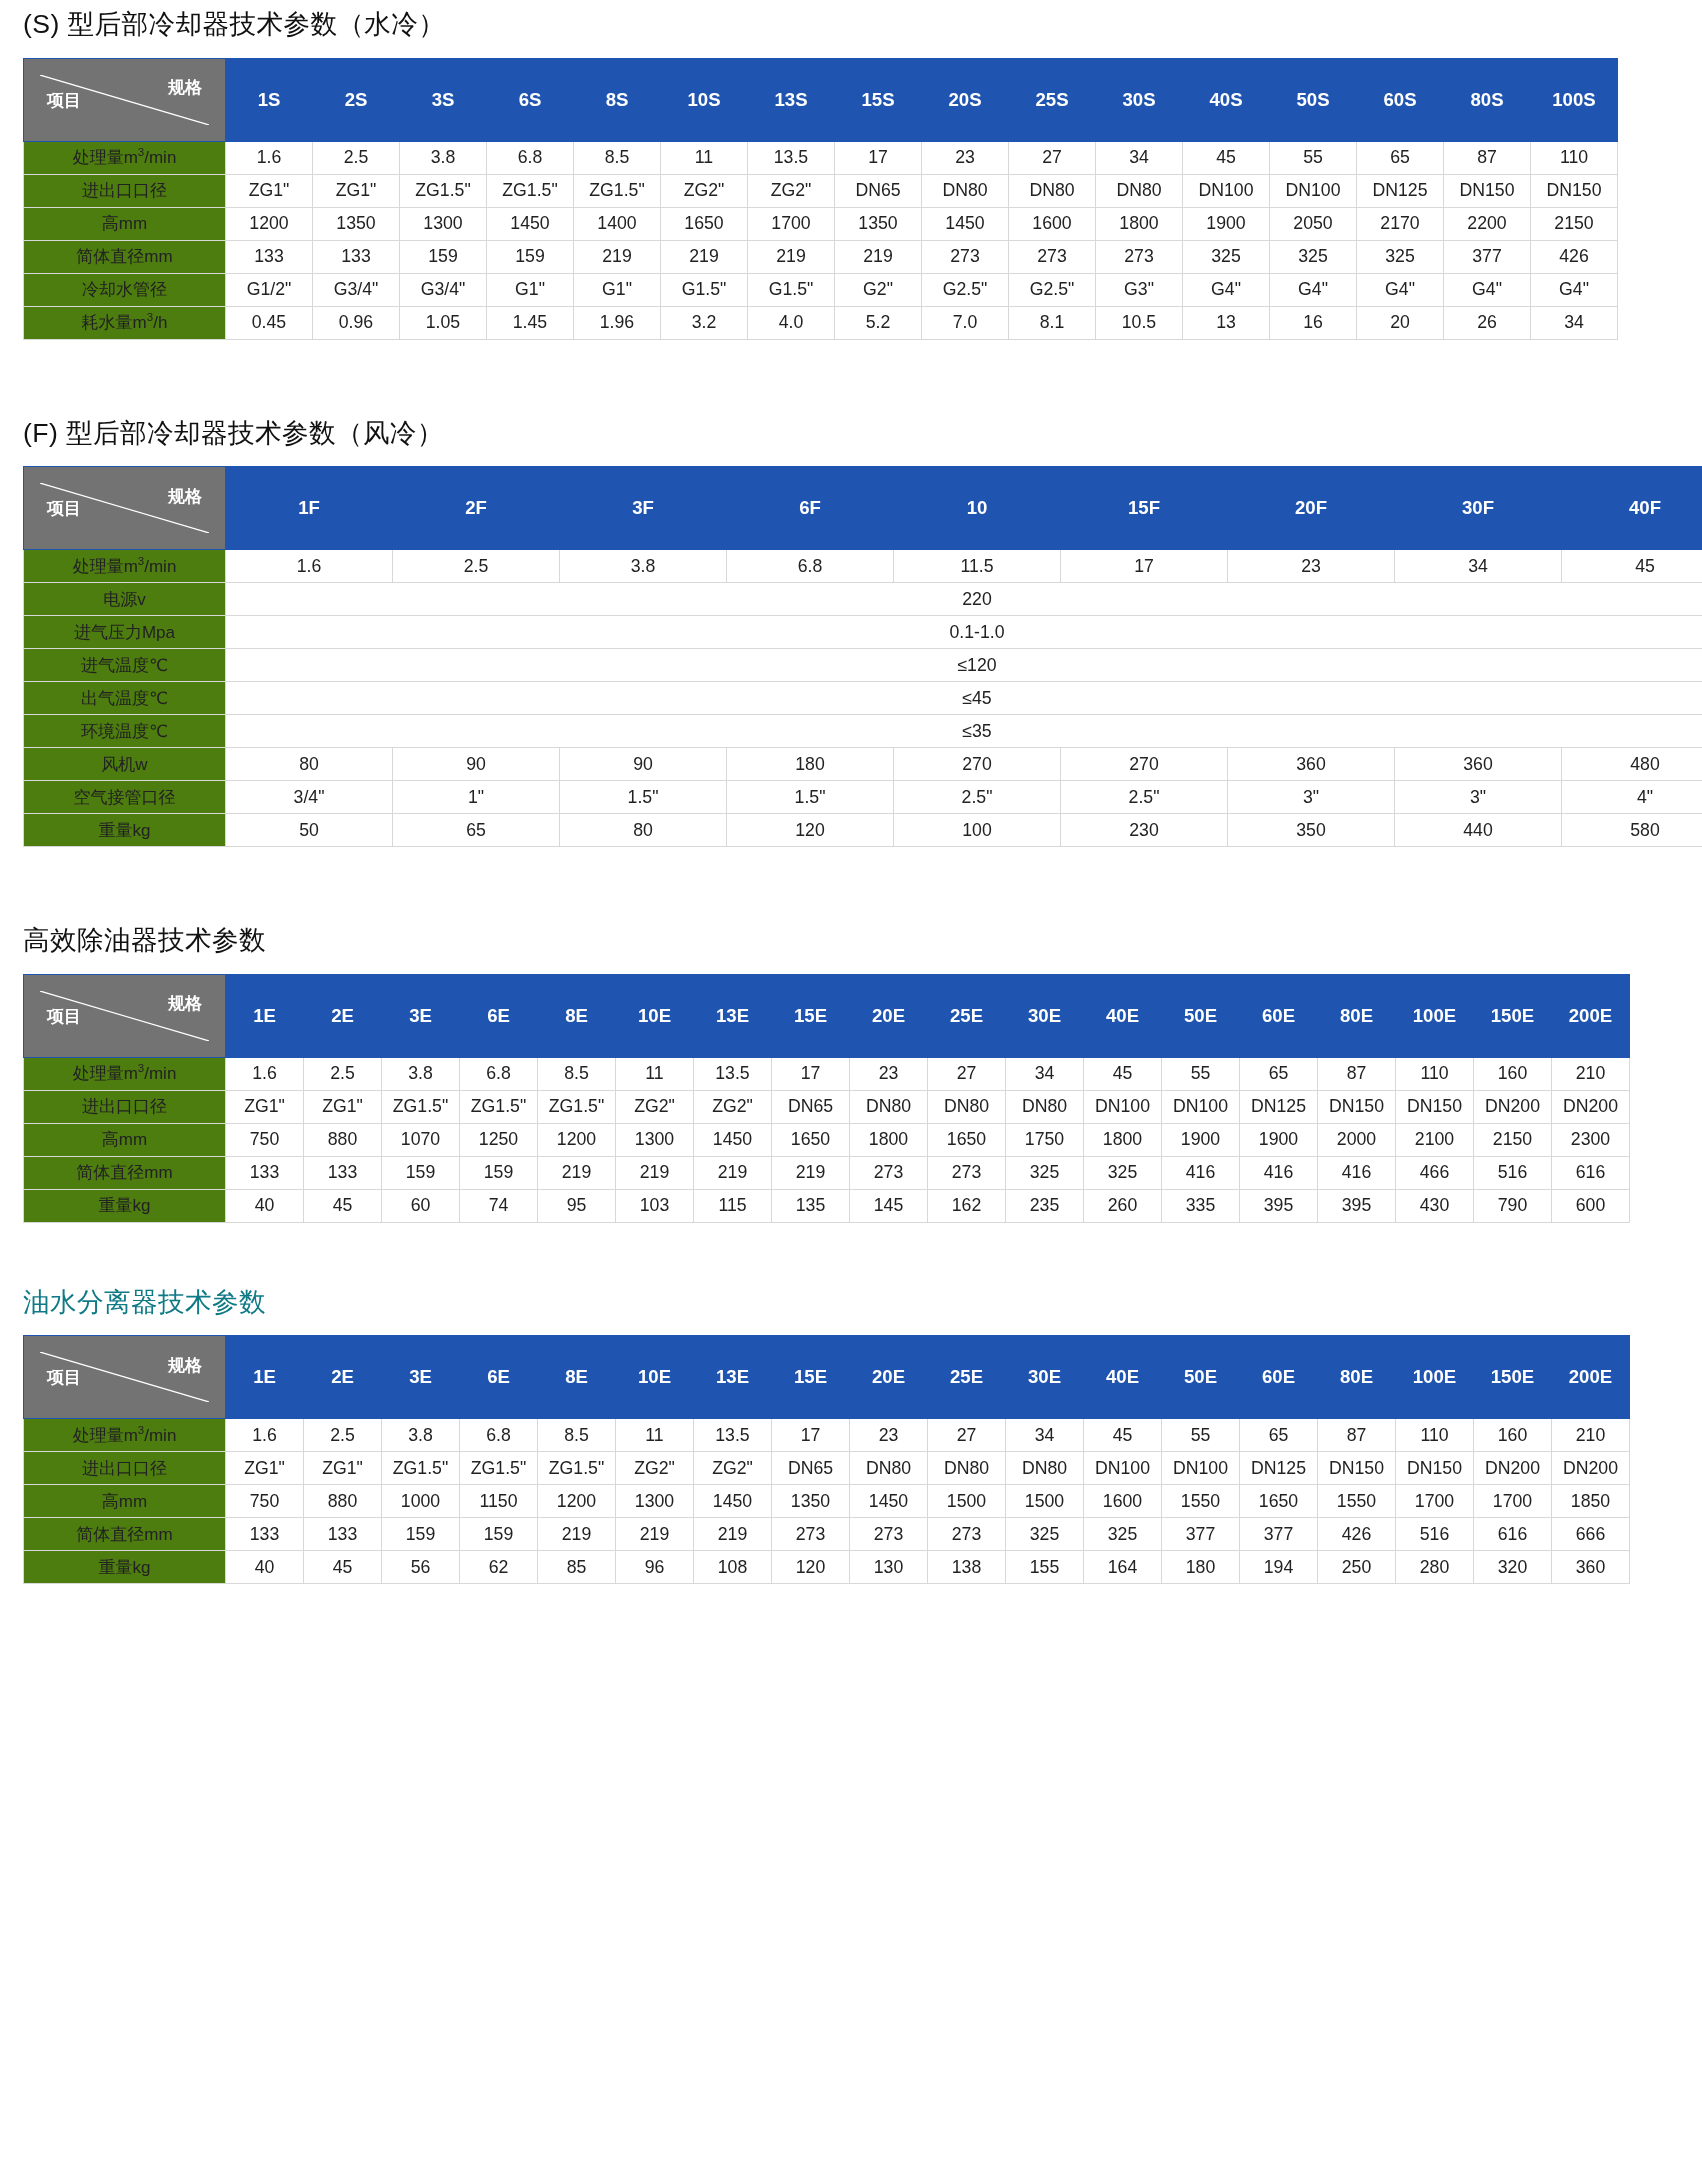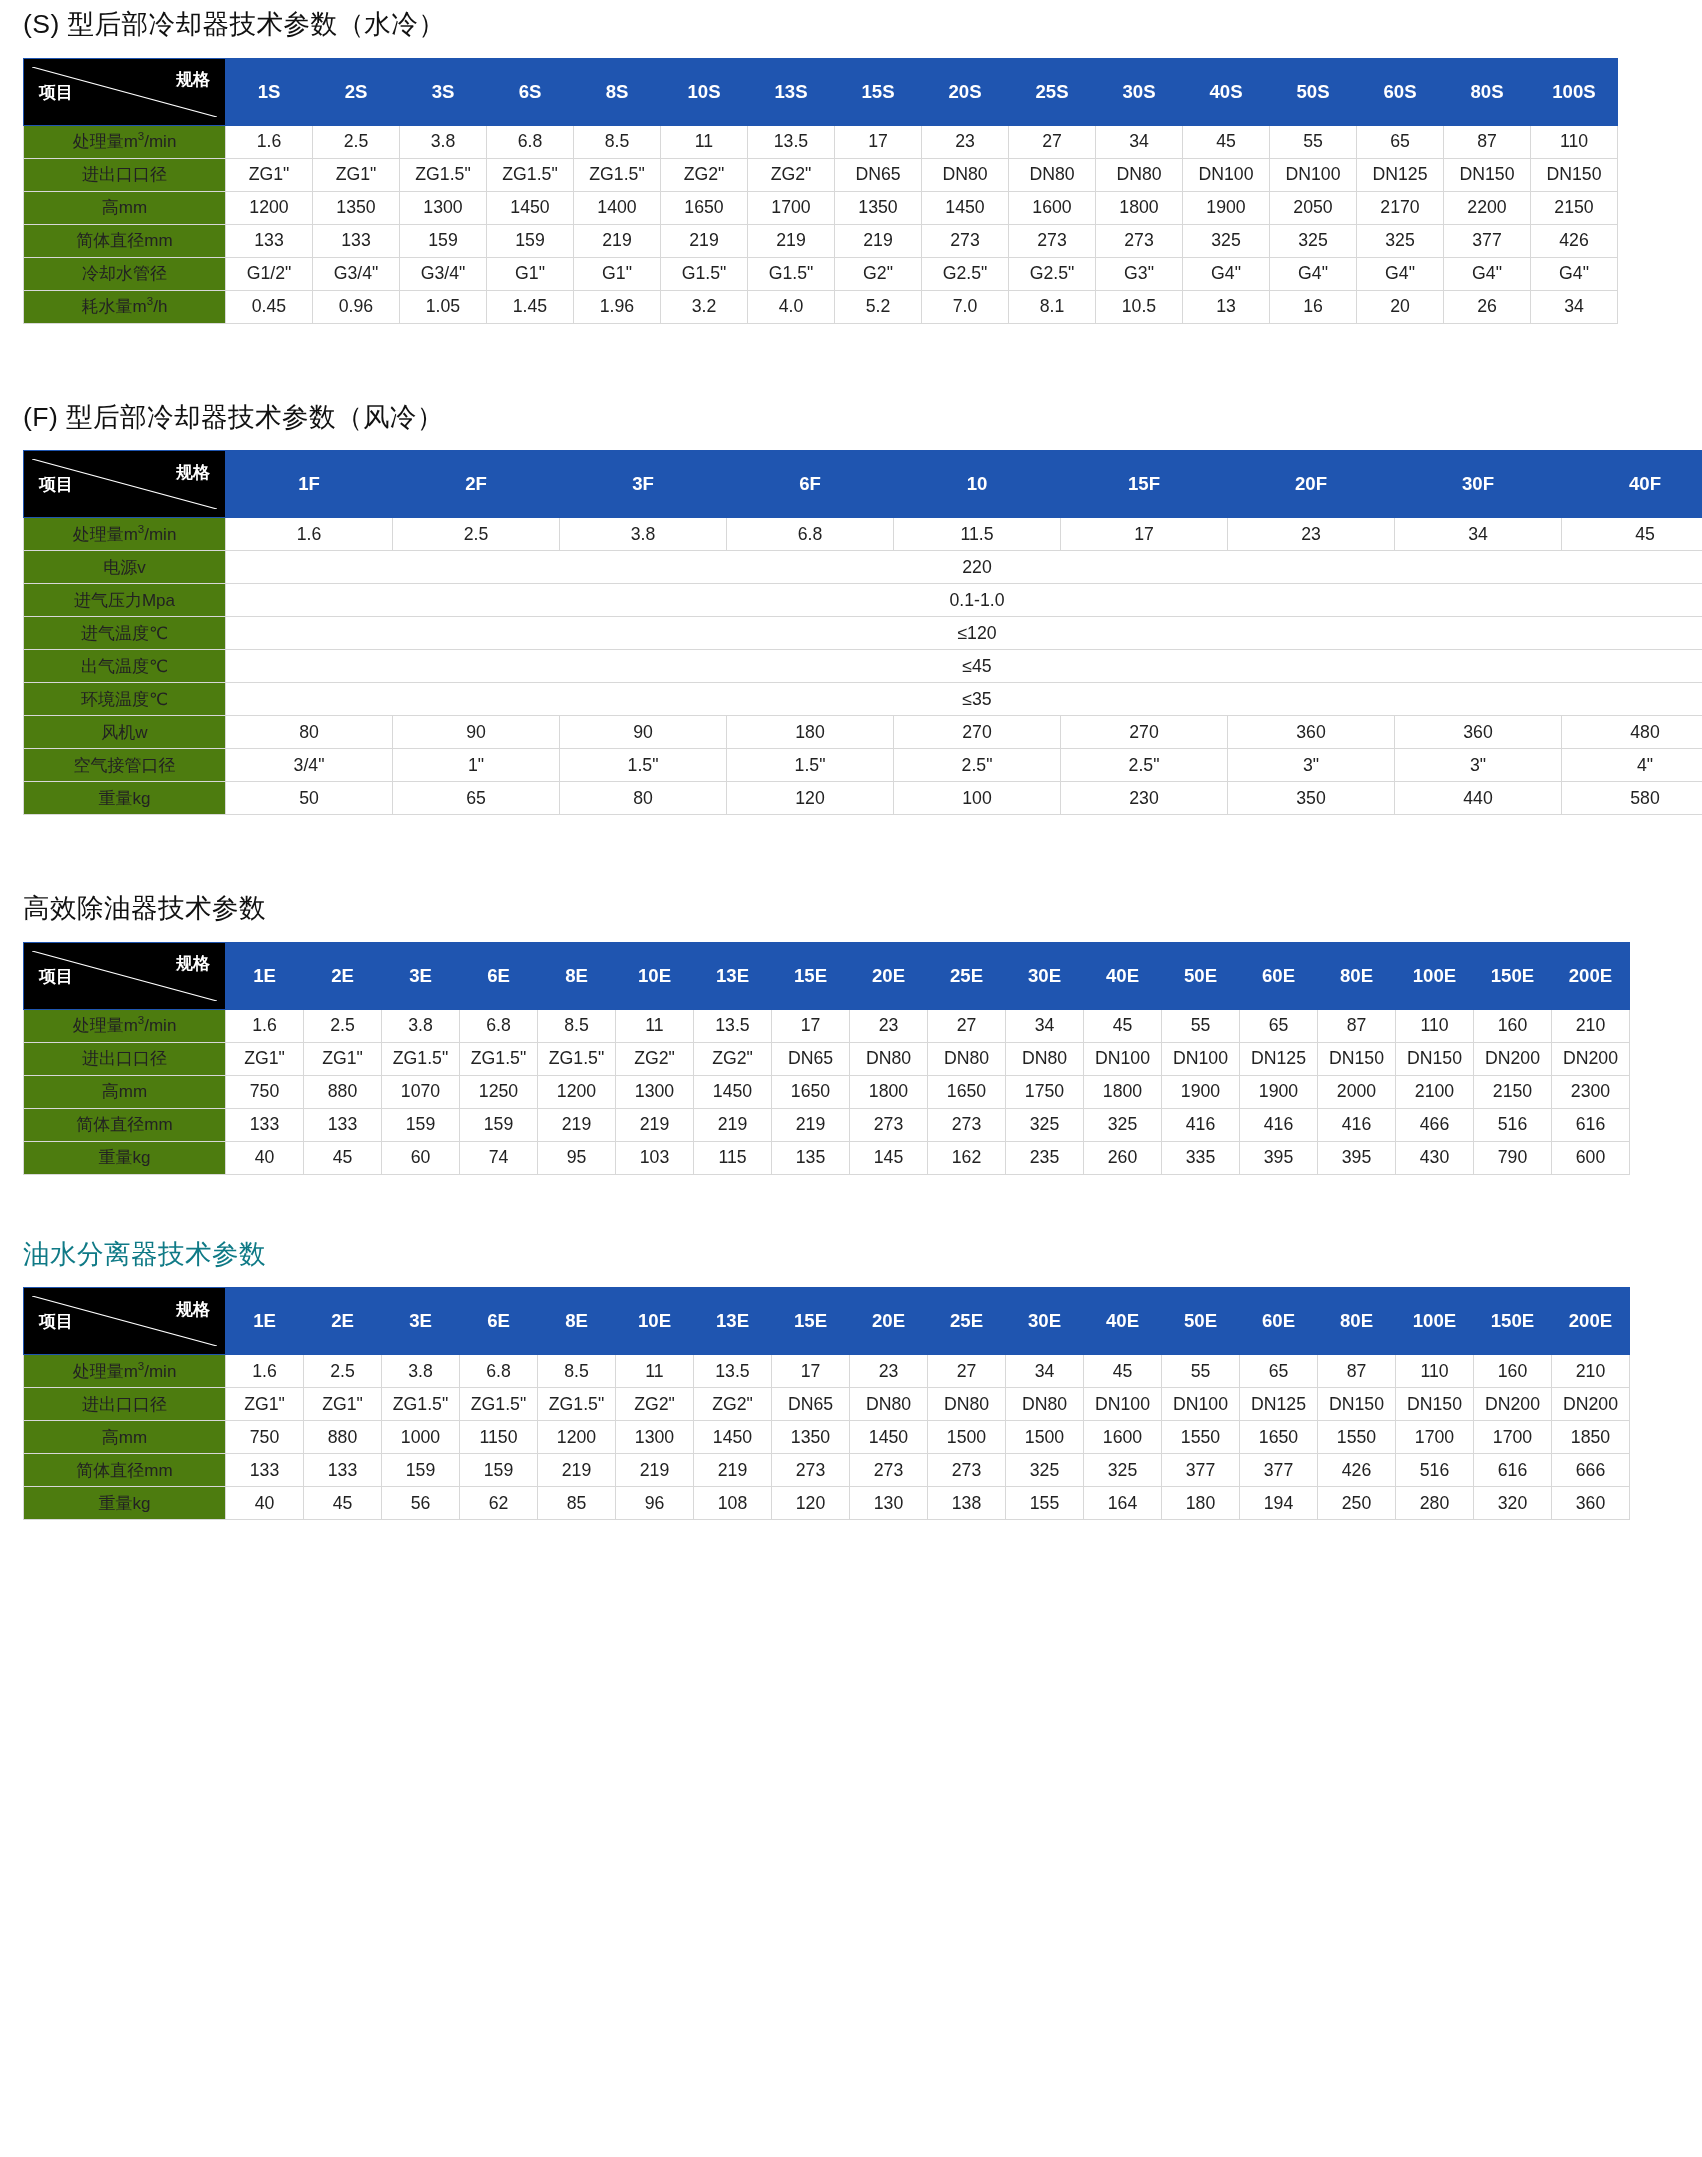--- a/index.html
+++ b/index.html
@@ -55,23 +55,23 @@
   
   table.param thead th {
     background: #1f55b0;
     color: #ffffff;
     font-weight: 700;
     font-size: 18.6px;
     height: 50px;
     border: 0.9px solid #1f55b0;
   }
   table.param thead th.corner {
-    background: #000000;
+    background: #737373;
     position: relative;
-    padding: 8px;
+    padding: 16px;
     color: #ffffff;
   }
   .corner-inner {
     position: relative;
     width: 100%;
     height: 50px;
     overflow: hidden;
   }
   .corner-inner .slash {
     position: absolute;

